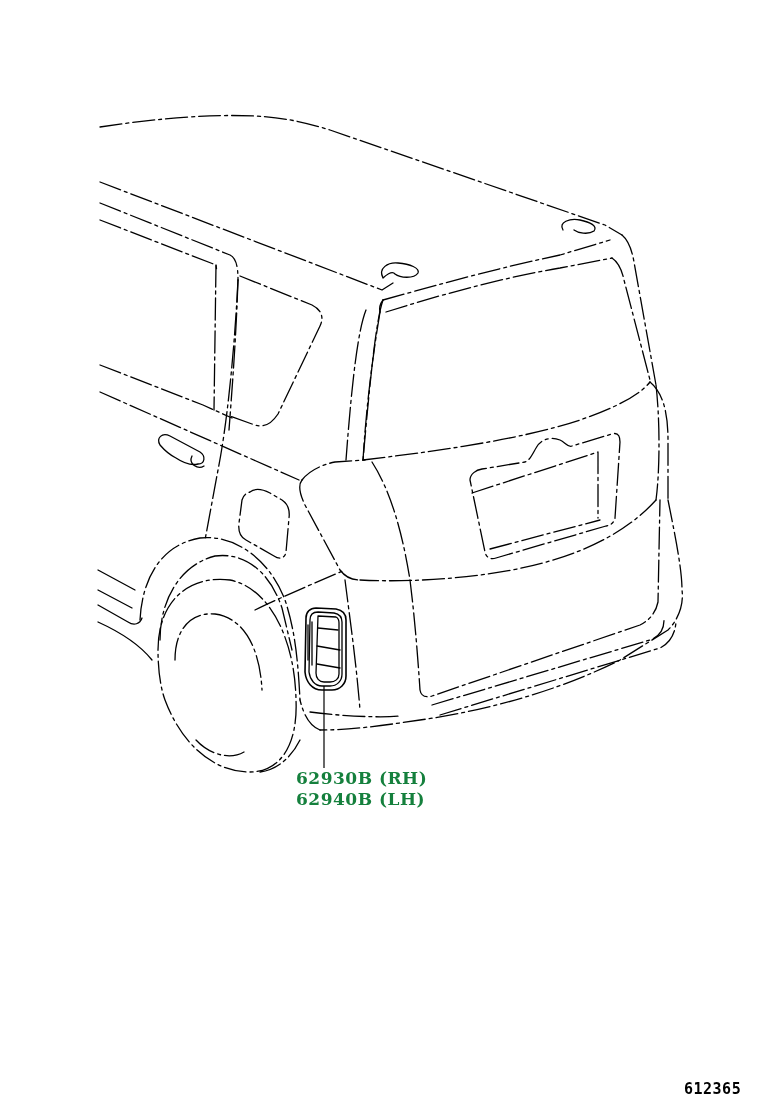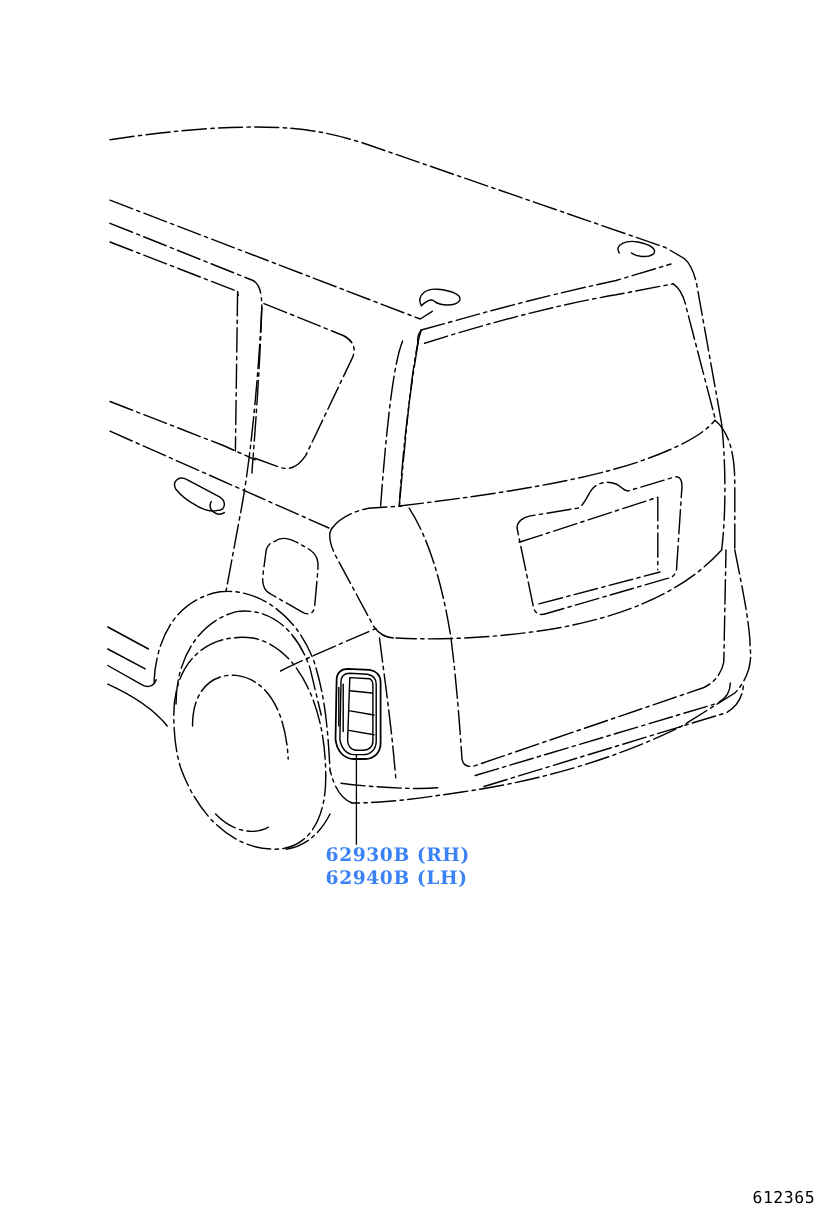--- a/index.html
+++ b/index.html
@@ -31,34 +31,35 @@
     .dash { stroke-dasharray: 22 4 3 4; }
     .solid { stroke-dasharray: none; }
     .thick { stroke-width: 1.6; }
     .callout-label {
       position: absolute;
       left: 296px;
       font-family: "DejaVu Serif", serif;
       font-weight: bold;
       font-size: 17px;
       letter-spacing: 0.5px;
-      color: #3b82f6;
+      color: #15803d;
       white-space: nowrap;
       line-height: 20px;
     }
     #label-rh { top: 768px; }
     #label-lh { top: 789px; text-align: right; }
     #diagram-id {
       position: absolute;
       left: 684px;
       top: 1080px;
       font-family: "DejaVu Sans Mono", monospace;
       font-size: 15px;
       color: #000;
       letter-spacing: 0.5px;
+      font-weight: bold;
     }
   </style>
 </head>
 <body>
 
 <svg id="diagram" viewBox="0 0 760 1112" xmlns="http://www.w3.org/2000/svg">
 
   <g>
     <path class="ln dash" d="M100,127 C160,118 210,114 255,116 C290,118 310,124 330,130 L605,225 L622,235"></path>
     <path class="ln dash" d="M100,182 L382,290 L393,283"></path>

